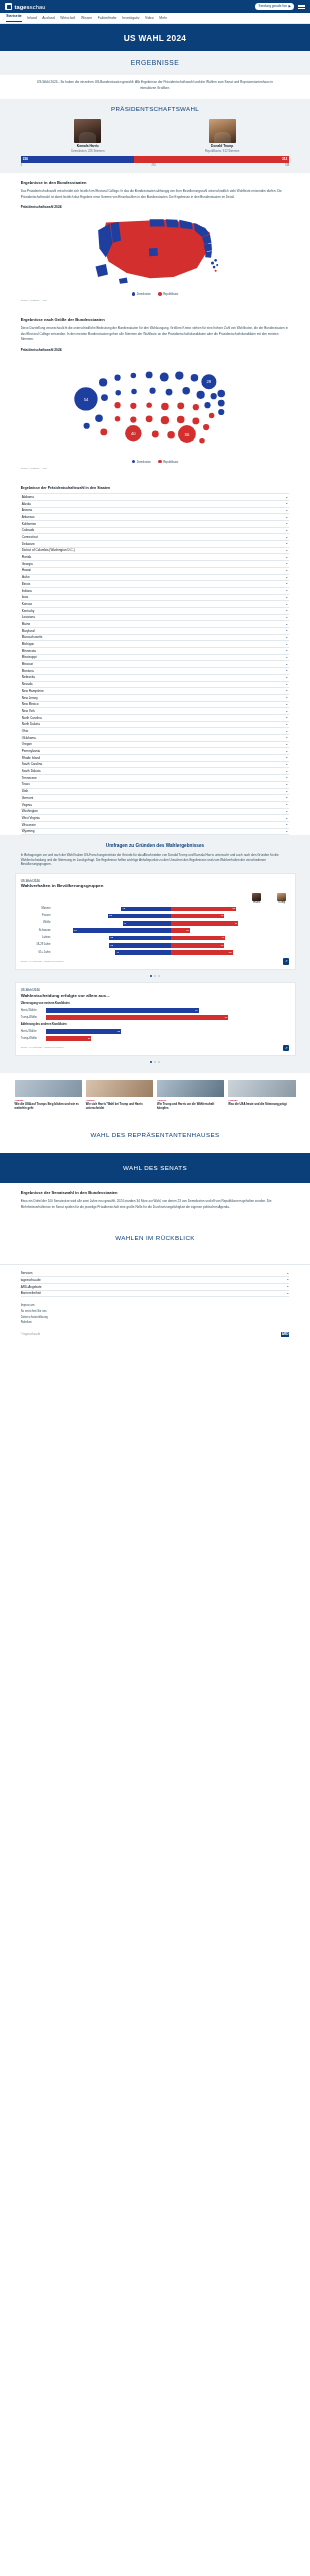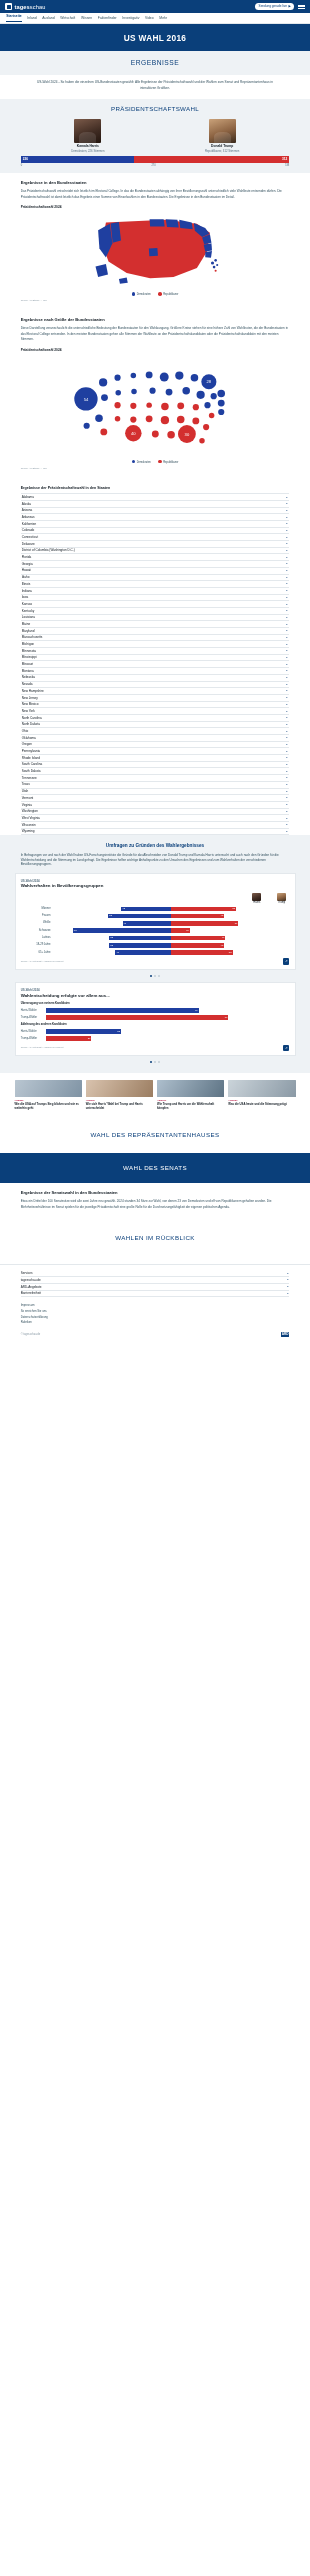--- a/index.html
+++ b/index.html
@@ -199,21 +199,21 @@
     <span>Ausland</span>
     <span>Wirtschaft</span>
     <span>Wissen</span>
     <span>Faktenfinder</span>
     <span>Investigativ</span>
     <span>Video</span>
     <span>Mehr</span>
   </div>
 
   <div class="hero">
-    <h1>US WAHL 2016</h1>
+    <h1>US WAHL 2024</h1>
   </div>
 
   <div class="section-title-band">
     <h2>ERGEBNISSE</h2>
   </div>
   <div class="intro">US-Wahl 2024 - So haben die einzelnen US-Bundesstaaten gewählt: Alle Ergebnisse der Präsidentschaftswahl und der Wahlen zum Senat und Repräsentantenhaus in interaktiven Grafiken.</div>
 
   <div class="pres-band">
     <h2>PRÄSIDENTSCHAFTSWAHL</h2>
     <div class="cand-row">

